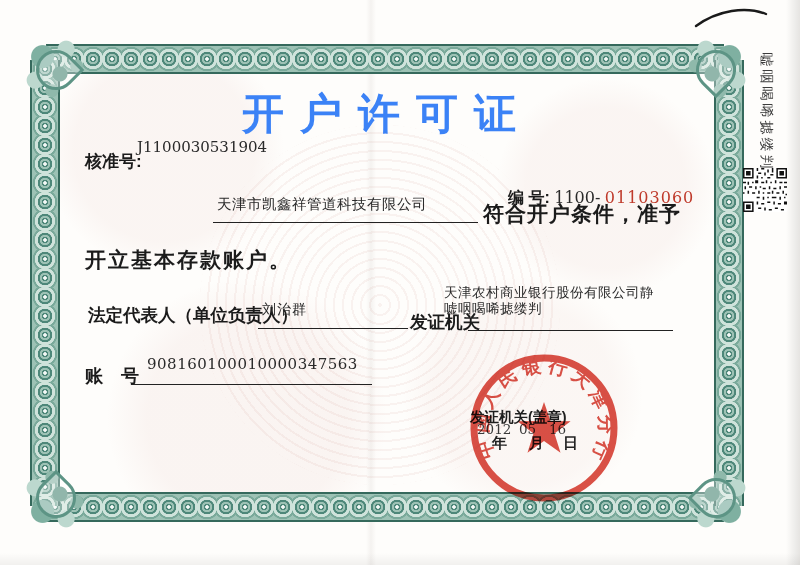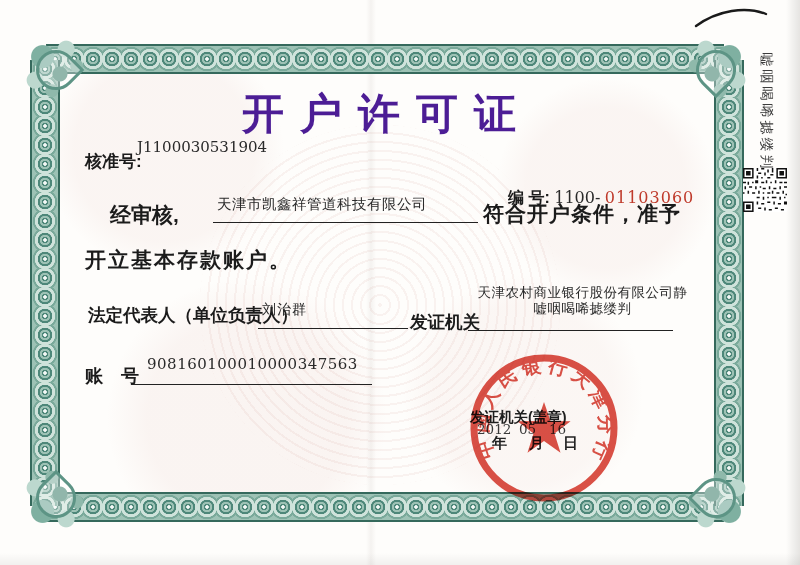--- a/index.html
+++ b/index.html
@@ -57,35 +57,35 @@
     background:rgba(255,255,255,0.35);}
   #corner-tl{left:22px;top:36px;}
   #corner-tr{left:684px;top:36px;transform:rotate(90deg);}
   #corner-br{left:684px;top:466px;transform:rotate(180deg);}
   #corner-bl{left:22px;top:466px;transform:rotate(270deg);}
   
   .ink{color:#1e1e1e;}
   .heiti{font-family:"Liberation Sans",sans-serif;font-weight:bold;color:#1b1b1b;}
   .songti{font-family:"DejaVu Serif","Liberation Serif",serif;color:#2a2a2a;}
   #title{left:242px;top:86px;width:300px;font-family:"DejaVu Serif","Liberation Serif",serif;
-    font-weight:bold;font-size:42px;letter-spacing:16px;color:#4c1d95;white-space:nowrap;}
+    font-weight:bold;font-size:42px;letter-spacing:16px;color:#3b82f6;white-space:nowrap;}
   #approval-value{left:137px;top:138px;font-size:15px;}
   #approval-label{left:85px;top:150px;font-size:17px;}
   #serial-line{left:508px;top:148px;font-size:16px;margin-top:40px;}
   #serial-line .red{color:#bf3a2b;font-family:"DejaVu Serif","Liberation Serif",serif;letter-spacing:1px;}
   #reviewed-label{left:110px;top:201px;font-size:21px;}
   #company-name{left:217px;top:195px;font-size:14.5px;letter-spacing:.5px;}
   #company-underline{left:213px;top:222px;width:265px;border-bottom:1.5px solid #222;}
   #condition-text{left:483px;top:200px;font-size:21px;letter-spacing:1px;}
   #account-type-text{left:85px;top:246px;font-size:21px;letter-spacing:2px;}
   #legal-rep-label{left:88px;top:303px;font-size:17.5px;}
   #legal-rep-name{left:262px;top:301px;font-size:14px;letter-spacing:1px;}
   #legal-rep-underline{left:258px;top:328px;width:150px;border-bottom:1.5px solid #222;}
   #bank-label{left:410px;top:310px;font-size:17.5px;}
-  #bank-name{left:470px;top:285px;width:225px;font-size:13.5px;line-height:15.5px;letter-spacing:.5px;text-align:center;}
+  #bank-name{left:444px;top:285px;width:225px;font-size:13.5px;line-height:15.5px;letter-spacing:.5px;}
   #bank-underline{left:468px;top:330px;width:205px;border-bottom:1.5px solid #222;}
   #account-number{left:147px;top:355px;font-size:15px;letter-spacing:.5px;}
   #account-label{left:85px;top:364px;font-size:18px;}
   #account-underline{left:131px;top:384px;width:241px;border-bottom:1.5px solid #222;}
   #issue-authority-label{left:470px;top:408px;font-size:14.5px;font-weight:bold;}
   .digit{font-family:"DejaVu Serif","Liberation Serif",serif;font-size:13.5px;color:#3a3a3a;}
   #issue-year{left:477px;top:421px;}
   #issue-month{left:519px;top:421px;}
   #issue-day{left:549px;top:421px;}
   .datechar{font-size:15px;font-weight:bold;color:#222;}
@@ -123,21 +123,20 @@
 
   <div id="approval-value" class="abs songti">J1100030531904</div>
   <div id="approval-label" class="abs heiti">核准号:</div>
 
   <div id="serial-line" class="abs">
     <span class="heiti">编 号:</span>
     <span class="songti">1100-</span>
     <span class="red">01103060</span>
   </div>
 
-  <div id="reviewed-label" class="abs heiti">经审核,</div>
   <div id="company-name" class="abs songti">天津市凯鑫祥管道科技有限公司</div>
   <div id="company-underline" class="abs"></div>
   <div id="condition-text" class="abs heiti">符合开户条件，准予</div>
   <div id="account-type-text" class="abs heiti">开立基本存款账户。</div>
 
   <div id="legal-rep-label" class="abs heiti">法定代表人（单位负责人）</div>
   <div id="legal-rep-name" class="abs songti">刘治群</div>
   <div id="legal-rep-underline" class="abs"></div>
 
   <div id="bank-label" class="abs heiti">发证机关</div>

